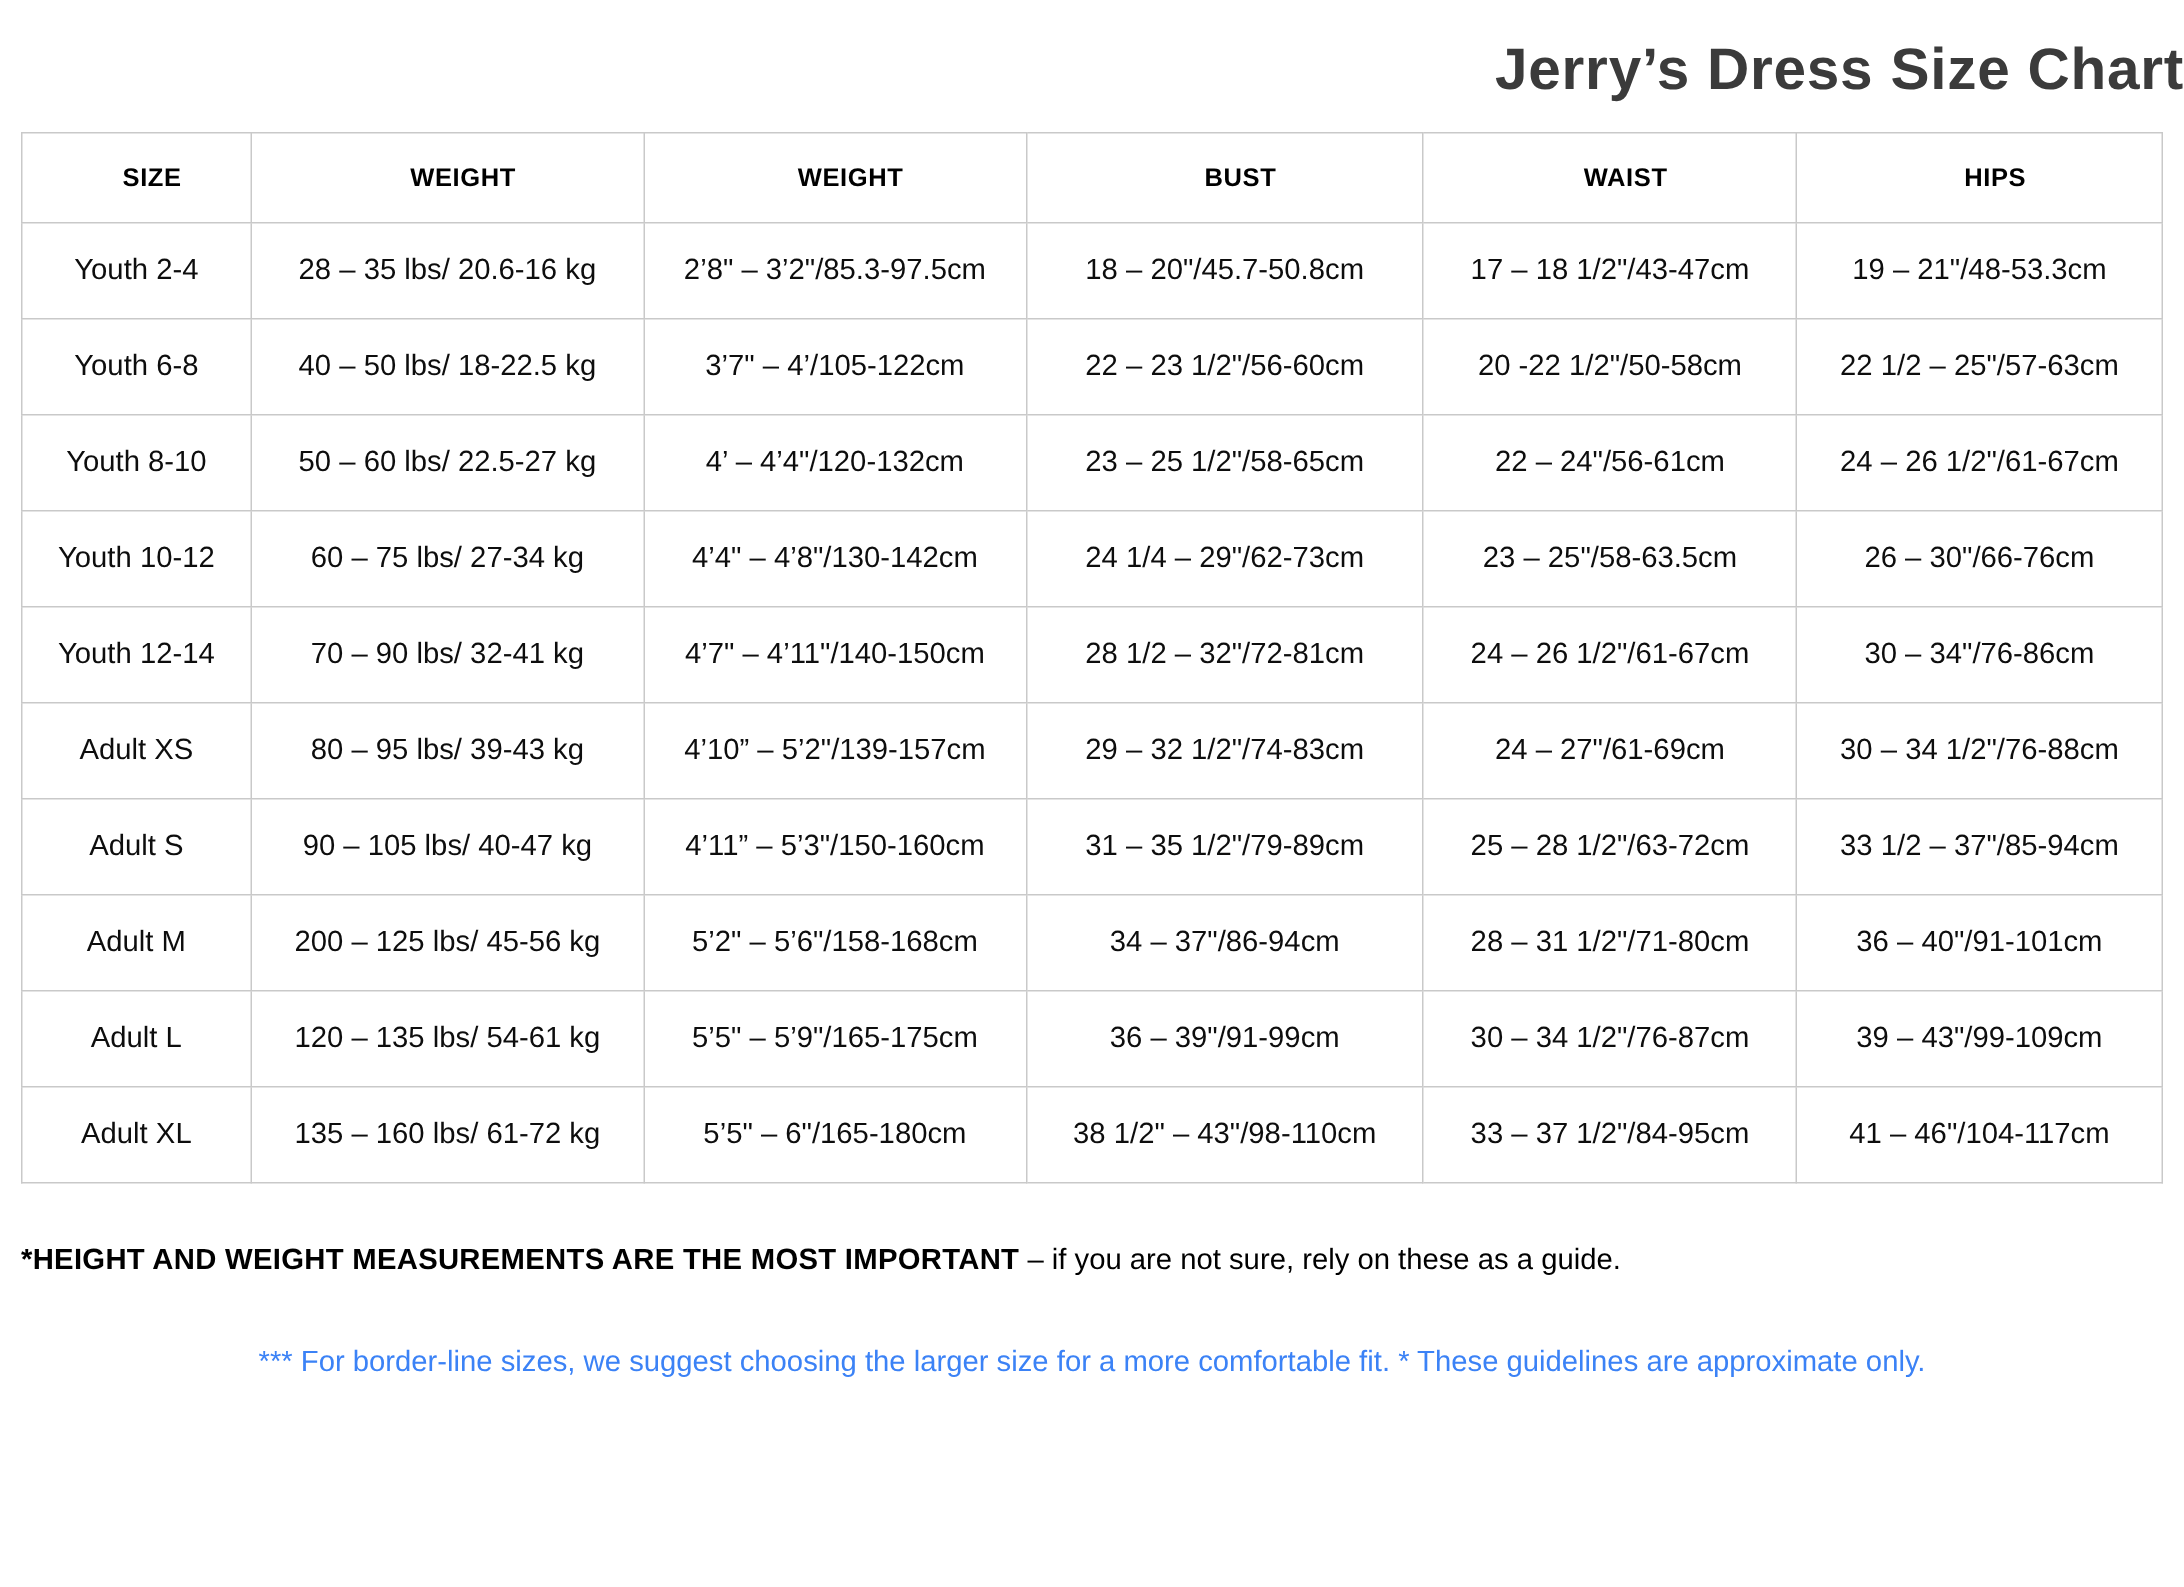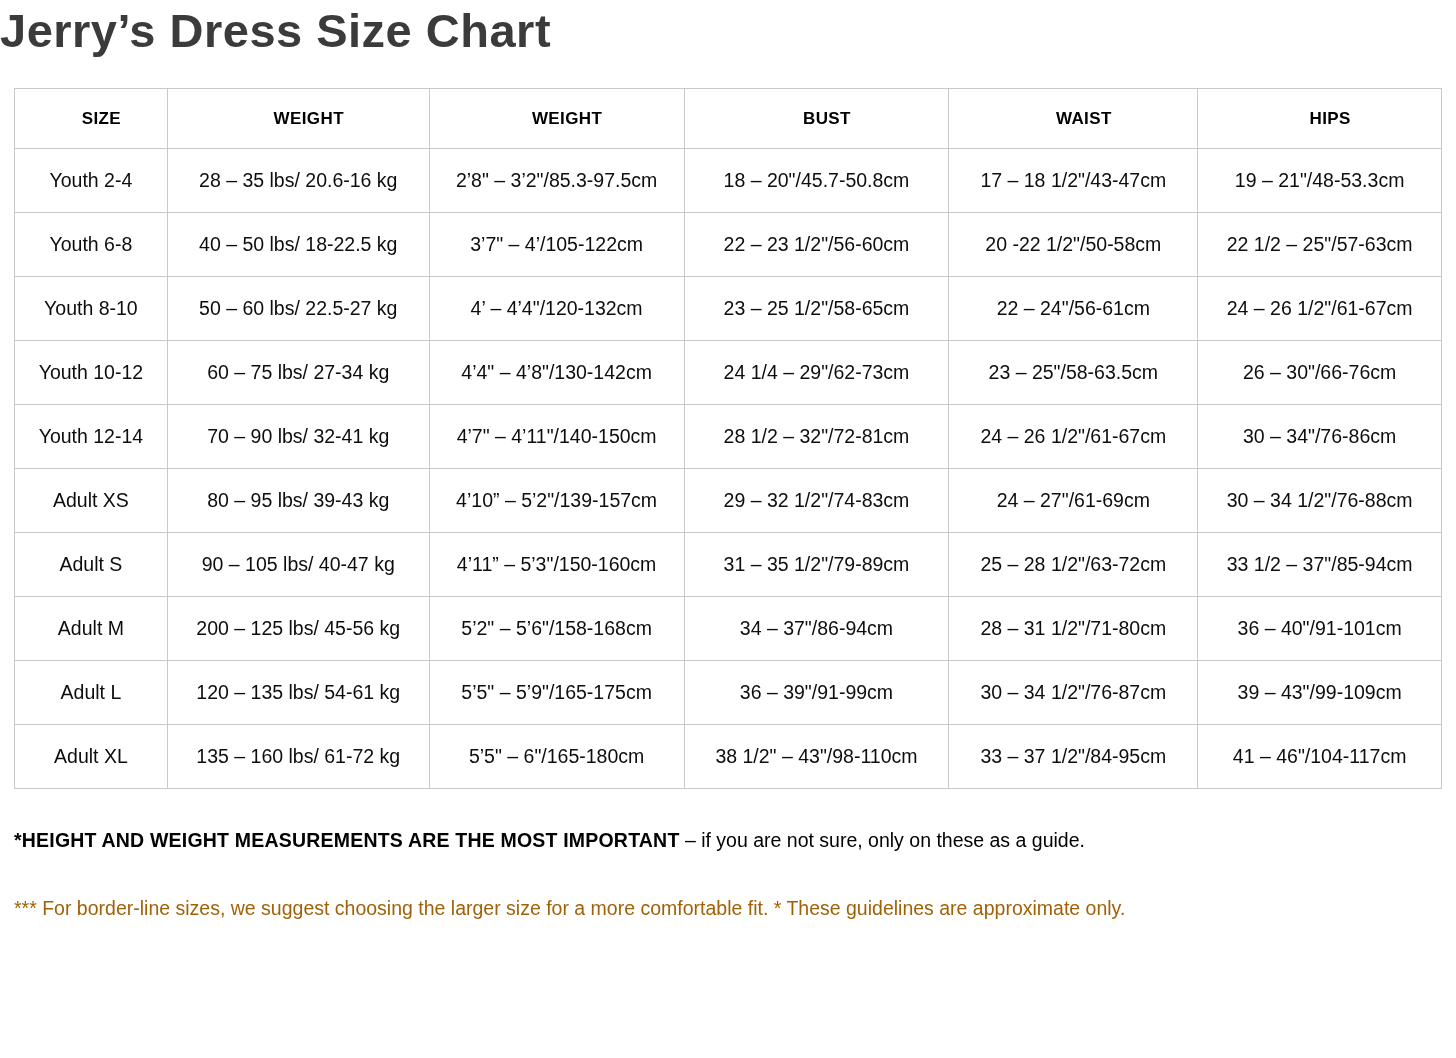--- a/index.html
+++ b/index.html
@@ -10,26 +10,26 @@
     width: 1456px;
     font-family: "Liberation Sans", sans-serif;
   }
   .page {
     width: 1456px;
     height: 1058px;
     background: #ffffff;
     overflow: hidden;
   }
   .title {
-    text-align: left;
-    font-size: 47px;
+    text-align: right;
+    font-size: 39px;
     font-weight: 700;
     color: #3b3b3b;
     margin: 0;
-    padding-top: 3px;
+    padding-top: 25px;
     height: 88px;
     letter-spacing: 0.5px;
   }
   table.size-chart {
     width: 1428px;
     margin: 0 14px;
     border-collapse: collapse;
     table-layout: fixed;
   }
   table.size-chart th,
@@ -66,21 +66,22 @@
   }
   .note-1 strong {
     font-weight: 700;
     letter-spacing: 0.2px;
     margin-top: 44px;
   }
   .note-2 {
     margin: 0;
     padding-top: 45px;
     font-size: 19.5px;
-    color: #a16207;
+    color: #3b82f6;
+    text-align: center;
   }
 </style>
 </head>
 <body>
 
 <div class="page">
 
   <h1 class="title">Jerry’s Dress Size Chart</h1>
 
   <table class="size-chart">
@@ -180,17 +181,17 @@
           <td>135 – 160 lbs/ 61-72 kg</td>
           <td>5’5" – 6"/165-180cm</td>
           <td>38 1/2" – 43"/98-110cm</td>
           <td>33 – 37 1/2"/84-95cm</td>
           <td>41 – 46"/104-117cm</td>
         </tr>
       </tbody>
   </table>
 
   <div class="notes">
-    <p class="note-1"><strong>*HEIGHT AND WEIGHT MEASUREMENTS ARE THE MOST IMPORTANT</strong><span> – if you are not sure, only on these as a guide.</span></p>
+    <p class="note-1"><strong>*HEIGHT AND WEIGHT MEASUREMENTS ARE THE MOST IMPORTANT</strong><span> – if you are not sure, rely on these as a guide.</span></p>
     <p class="note-2">*** For border-line sizes, we suggest choosing the larger size for a more comfortable fit. * These guidelines are approximate only.</p>
   </div>
 
 </div>
 
 </body></html>

